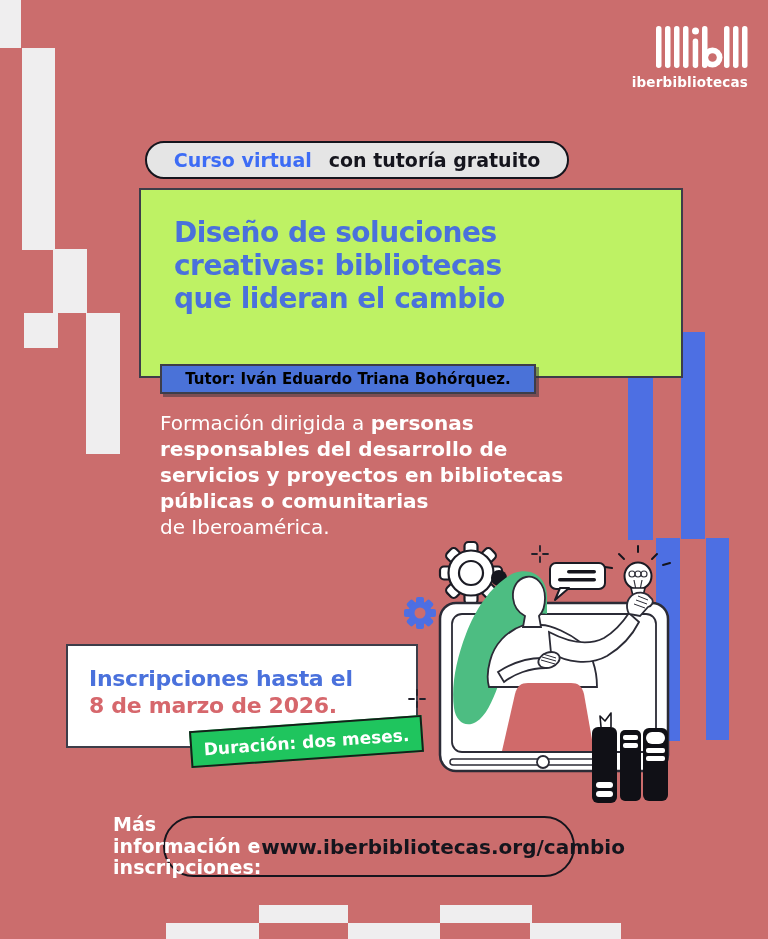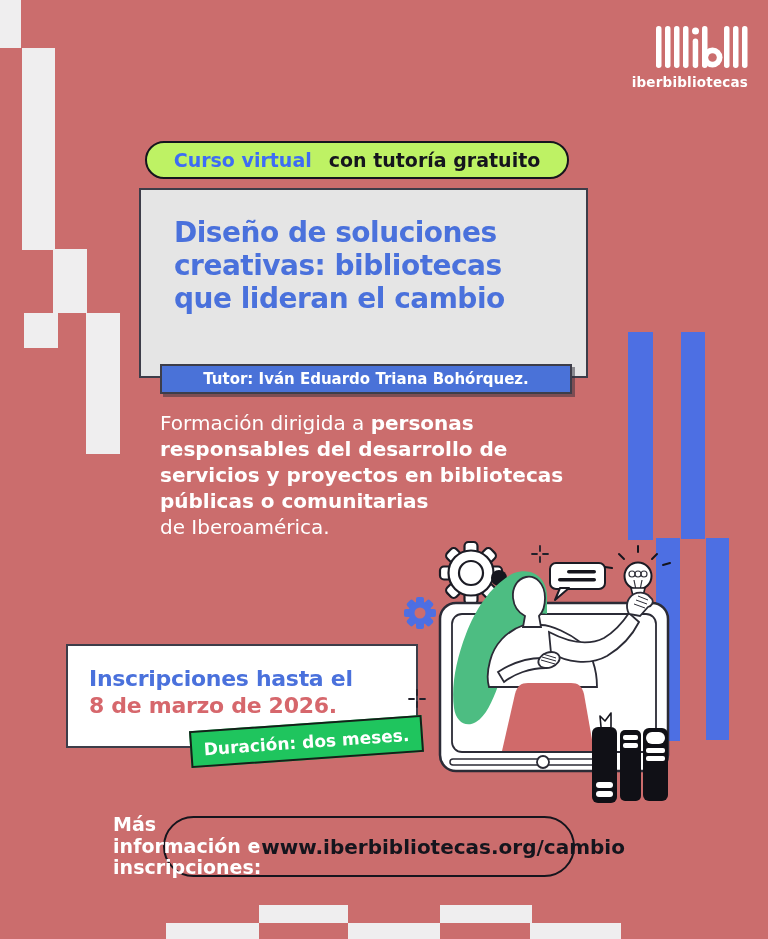--- a/index.html
+++ b/index.html
@@ -9,34 +9,34 @@
     font-family:"DejaVu Sans","Liberation Sans",sans-serif;
   }
   .deco{position:absolute;background:#efeeef;}
   .bluebar{position:absolute;background:#4d6fe3;z-index:1;}
 
   
   .logo{position:absolute;left:622px;top:26px;width:126px;display:flex;flex-direction:column;align-items:flex-end;z-index:2;}
   .logo-text{color:#ffffff;font-weight:bold;font-size:13.5px;letter-spacing:.2px;margin-top:6px;}
 
   
-  .pill-top{position:absolute;left:145px;top:141px;width:424px;height:38px;background:#bef264;
+  .pill-top{position:absolute;left:145px;top:141px;width:424px;height:38px;background:#e5e5e5;
     border:2px solid #15151d;border-radius:21px;display:flex;align-items:center;justify-content:center;
     gap:17px;font-weight:bold;font-size:19px;z-index:2;box-sizing:border-box;}
   .pill-top .hl{color:#3d6cf5;}
   .pill-top .rest{color:#15151d;}
 
   
-  .title-card{position:absolute;left:139px;top:188px;width:449px;height:190px;background:#e5e5e5;
+  .title-card{position:absolute;left:139px;top:188px;width:544px;height:190px;background:#bef264;
     border:2px solid #3d3d49;box-sizing:border-box;z-index:2;}
   .title-text{position:absolute;left:33px;top:26px;color:#4a71dc;font-weight:bold;
     font-size:28px;line-height:1.18;letter-spacing:-0.5px;}
 
-  .tutor-badge{position:absolute;left:160px;top:364px;width:412px;height:30px;background:#4a72d8;
-    border:2px solid #3d3d49;box-shadow:3px 3px 0 rgba(45,45,58,.5);color:#ffffff;font-weight:bold;
+  .tutor-badge{position:absolute;left:160px;top:364px;width:376px;height:30px;background:#4a72d8;
+    border:2px solid #3d3d49;box-shadow:3px 3px 0 rgba(45,45,58,.5);color:#000000;font-weight:bold;
     font-size:15px;display:flex;align-items:center;justify-content:center;z-index:3;box-sizing:border-box;}
 
   .audience{position:absolute;left:160px;top:410px;width:447px;color:#ffffff;font-size:20px;
     line-height:1.3;z-index:2;}
   .audience .bold{font-weight:bold;}
 
   .enroll-card{position:absolute;left:66px;top:644px;width:352px;height:104px;background:#fff;
     border:2px solid #3d3d49;box-sizing:border-box;padding:20px 0 0 21px;z-index:2;}
   .enroll-line1{color:#4a71dc;font-weight:bold;font-size:22px;letter-spacing:-0.3px;}
   .enroll-line2{color:#d6676c;font-weight:bold;font-size:22px;letter-spacing:-0.3px;margin-top:2px;}

